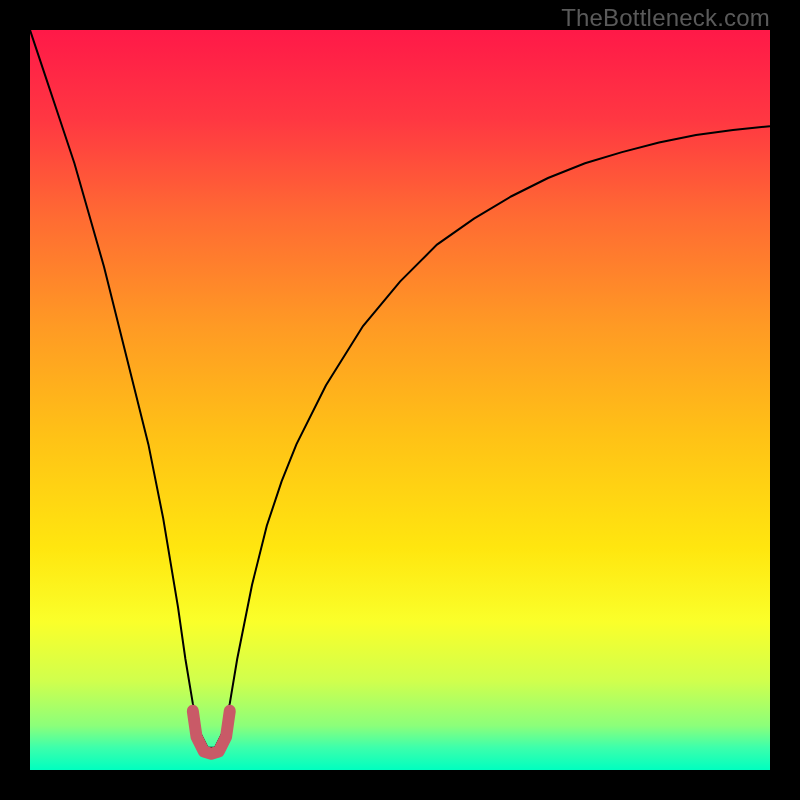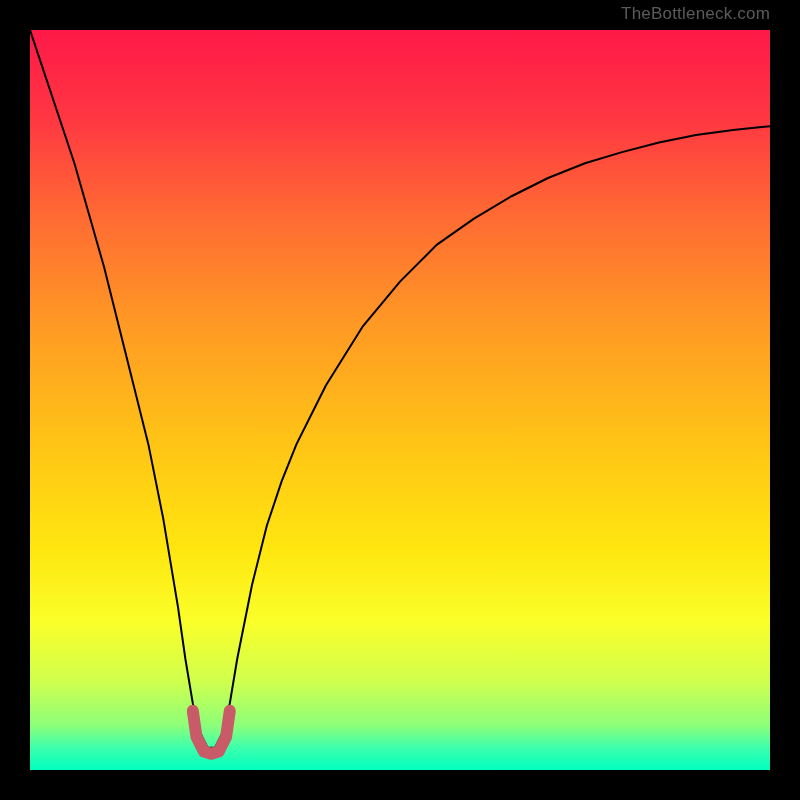--- a/index.html
+++ b/index.html
@@ -22,21 +22,21 @@
     position: absolute;
     left: 0; top: 0;
     width: 740px;
     height: 740px;
   }
   .watermark {
     position: absolute;
     top: 4px;
     right: 30px;
     color: #5a5a5a;
-    font-size: 17px;
+    font-size: 24px;
     font-weight: 500;
     letter-spacing: 0.2px;
   }
 </style>
 </head>
 <body>
 
 <div class="container">
   <div class="watermark">TheBottleneck.com</div>
   <div class="plot-area">

